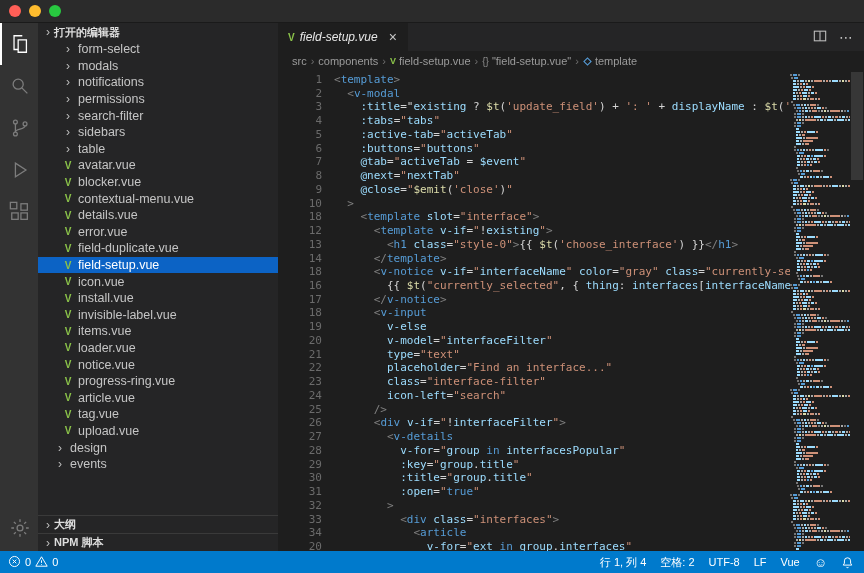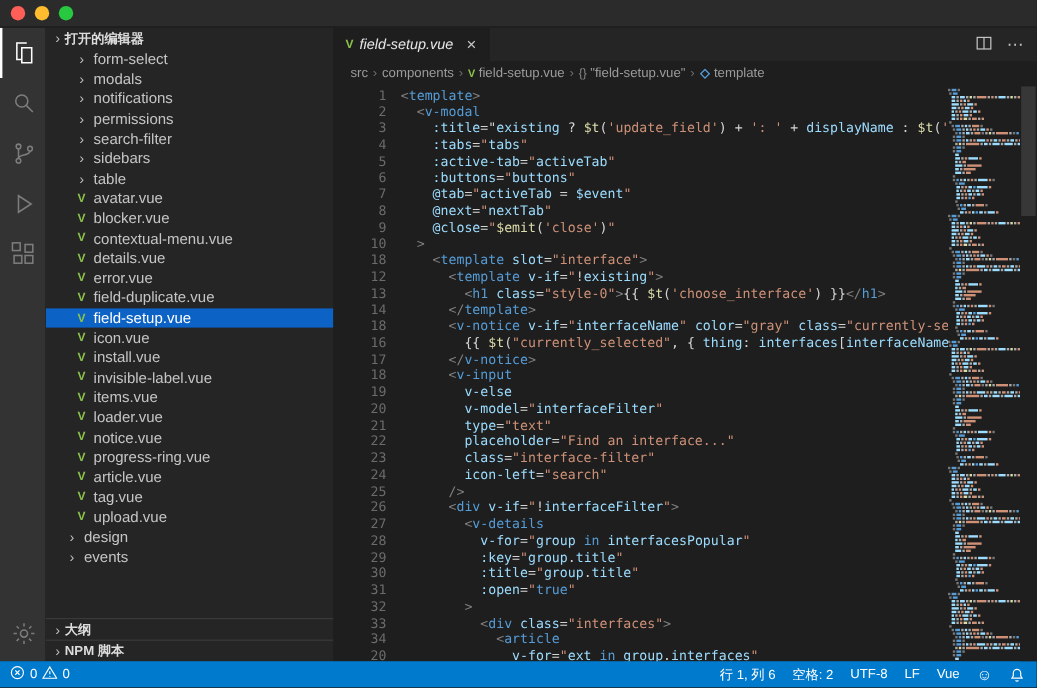--- a/index.html
+++ b/index.html
@@ -1610,21 +1610,21 @@
         <span>0</span>
         <span><svg width="13" height="13" viewBox="0 0 16 16" fill="none" stroke="#ffffff" stroke-width="1.2">
               <path d="M8 2.2L15 13.8H1z"></path>
               <path d="M8 6.5v3.2"></path>
               <path d="M8 11.4v.9"></path>
             </svg></span>
         <span>0</span>
       </span>
     </div>
     <div class="sbr">
-      <span class="sb-item">行 1, 列 6</span>
+      <span class="sb-item">行 1, 列 4</span>
       <span class="sb-item">空格: 2</span>
       <span class="sb-item">UTF-8</span>
       <span class="sb-item">LF</span>
       <span class="sb-item">Vue</span>
       <span class="sb-item smiley">☺</span>
       <span class="sb-item">
           <svg width="13" height="13" viewBox="0 0 16 16" fill="none" stroke="#ffffff" stroke-width="1.2">
             <path d="M8 2.2a3.8 3.8 0 0 1 3.8 3.8v2.8l1.4 2.4H2.8l1.4-2.4V6A3.8 3.8 0 0 1 8 2.2z"></path>
             <path d="M6.6 13.4a1.5 1.5 0 0 0 2.8 0"></path>
           </svg>

